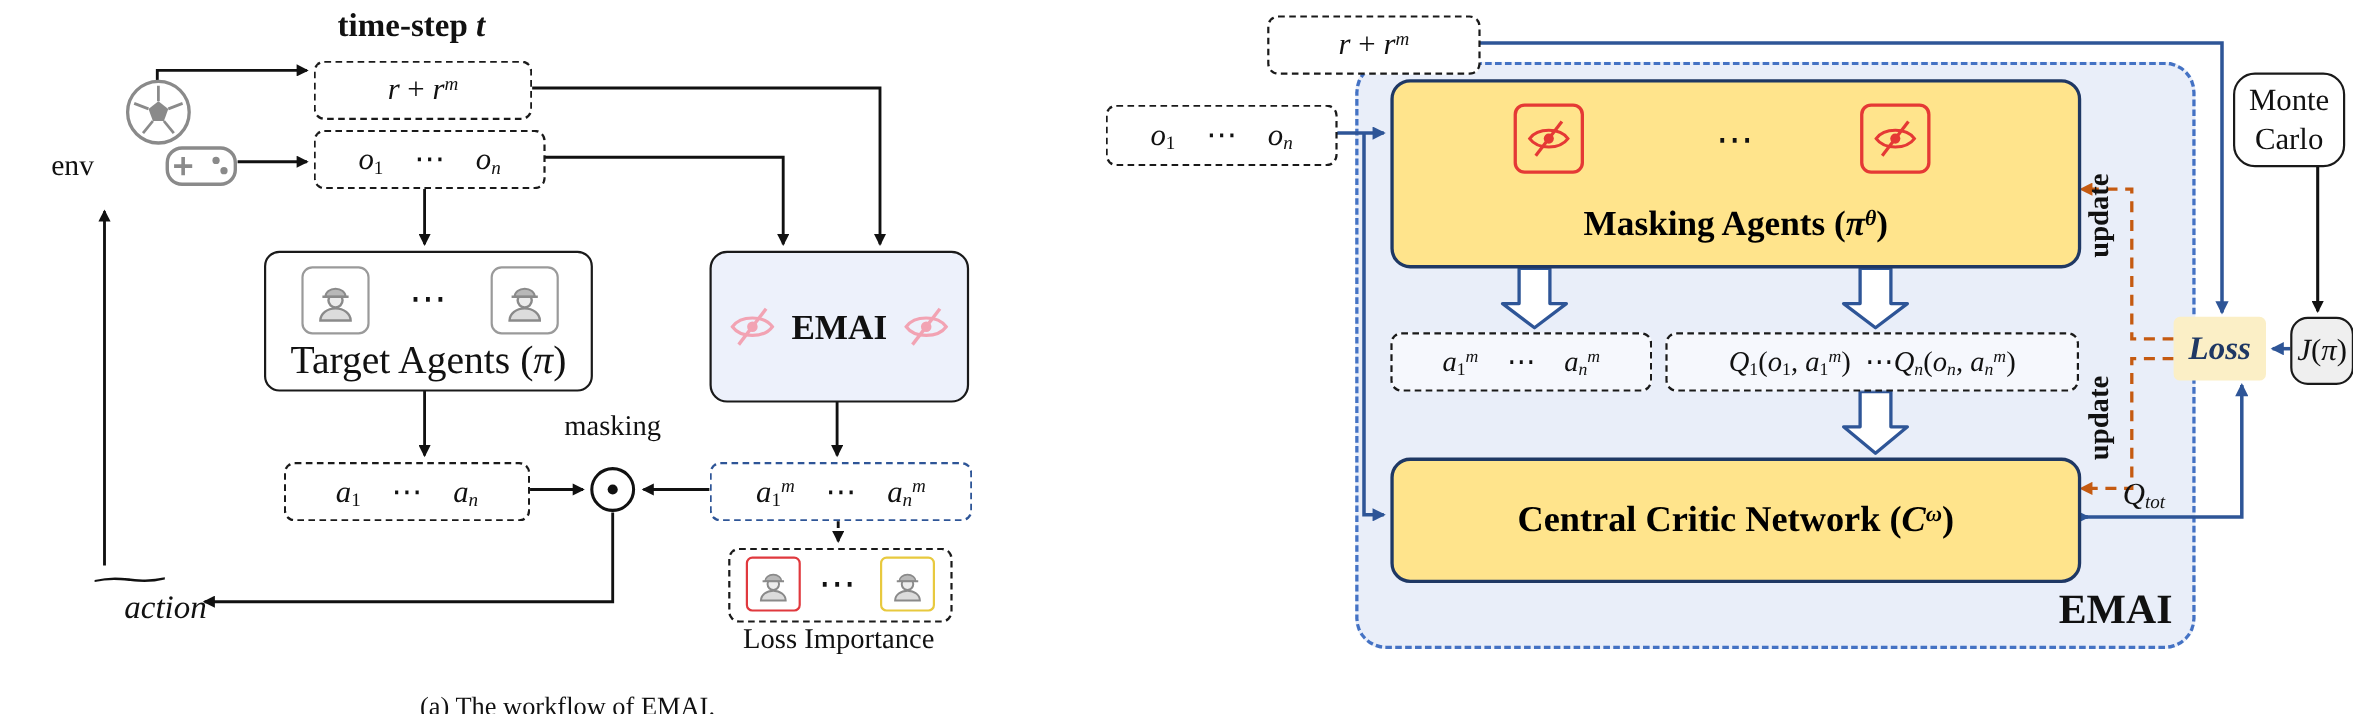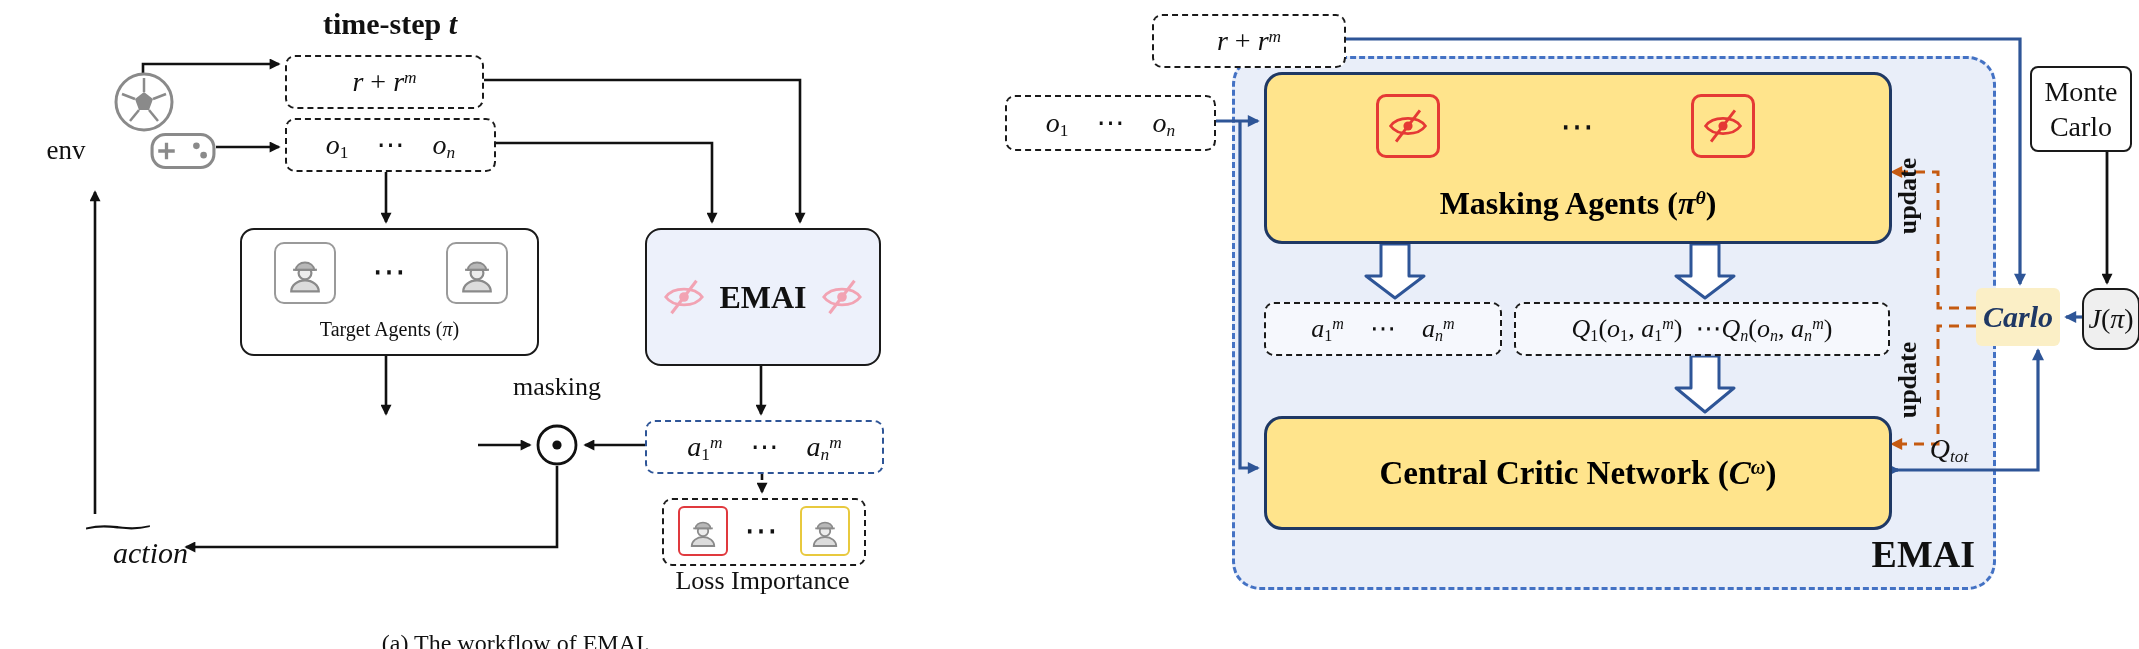--- a/index.html
+++ b/index.html
@@ -76,21 +76,21 @@
     <path d="M2107 148 L2107 283" fill="none" stroke="#111" stroke-width="2.8" marker-end="url(#mk-black)"></path>
 
     <path d="M1976 308 L1938 308 L1938 172 L1892 172" fill="none" stroke="#C55A11" stroke-width="3" stroke-dasharray="10 7" marker-end="url(#mk-orange)"></path>
     <path d="M1976 326 L1938 326 L1938 444 L1892 444" fill="none" stroke="#C55A11" stroke-width="3" stroke-dasharray="10 7" marker-end="url(#mk-orange)"></path>
 
     <path d="M1381 244 H1409 V276 H1424 L1395 298 L1366 276 H1381 Z" fill="#fff" stroke="#2E5597" stroke-width="3" stroke-linejoin="round"></path>
     <path d="M1691 244 H1719 V276 H1734 L1705 298 L1676 276 H1691 Z" fill="#fff" stroke="#2E5597" stroke-width="3" stroke-linejoin="round"></path>
     <path d="M1691 356 H1719 V388 H1734 L1705 412 L1676 388 H1691 Z" fill="#fff" stroke="#2E5597" stroke-width="3" stroke-linejoin="round"></path>
   </svg>
 
-  <div class="abs center" style="left:260px;top:6px;width:260px;height:36px;font-size:30px;">
+  <div class="abs center" style="left:244px;top:6px;width:260px;height:36px;font-size:30px;">
       <span><span class="seg-b">time-step </span><span class="seg-b seg-i">t</span></span>
     </div>
 
   <div class="abs" style="left:112px;top:70px;width:64px;height:64px;">
     <svg viewBox="0 0 64 64" width="64" height="64">
       <circle cx="32" cy="32" r="28" fill="#fff" stroke="#8a8a8a" stroke-width="3"></circle>
       <polygon points="32,22 41,29 37,40 27,40 23,29" fill="#8a8a8a"></polygon>
       <g stroke="#8a8a8a" stroke-width="2.5">
         <line x1="32" y1="22" x2="32" y2="8"></line>
           <line x1="41" y1="29" x2="54" y2="24"></line>
@@ -132,21 +132,21 @@
         <span>⋯</span>
       </div>
     <div class="abs agent-tile" style="left:204px;top:12px;">
       <svg viewBox="0 0 48 48" width="44" height="44">
         <circle cx="24" cy="24" r="7" fill="#ececec" stroke="#8a8a8a" stroke-width="2.4"></circle>
         <path d="M14 20.5 a10 8 0 0 1 20 0 Z" fill="#b8b8b8" stroke="#8a8a8a" stroke-width="2"></path>
         <path d="M11 20.5 H37" stroke="#8a8a8a" stroke-width="2.4"></path>
         <path d="M9 44 a15 12 0 0 1 30 0 Z" fill="#dcdcdc" stroke="#8a8a8a" stroke-width="2.4"></path>
       </svg>
     </div>
-    <div class="abs center" style="left:0;top:80px;width:295px;height:38px;font-size:20px;">
+    <div class="abs center" style="left:0;top:80px;width:295px;height:38px;font-size:36px;align-items:flex-end;">
         <span><span>Target Agents (</span><span class="seg-i">π</span><span>)</span></span>
       </div>
   </div>
 
   <div class="abs center" style="left:645px;top:228px;width:232px;height:134px;background:#EDF1FB;border:2.6px solid #1a1a1a;border-radius:16px;gap:12px;">
     <span>
       <svg viewBox="0 0 48 48" width="46" height="46">
         <path d="M5 24 C13 13 35 13 43 24 C35 35 13 35 5 24 Z" fill="none" stroke="#F2A3B3" stroke-width="3"></path>
         <circle cx="24" cy="24" r="5" fill="#F2A3B3"></circle>
         <line x1="37" y1="7" x2="11" y2="41" stroke="#F2A3B3" stroke-width="3.2"></line>
@@ -155,20 +155,23 @@
     <span style="font-size:32px;font-weight:700;">EMAI</span>
     <span>
       <svg viewBox="0 0 48 48" width="46" height="46">
         <path d="M5 24 C13 13 35 13 43 24 C35 35 13 35 5 24 Z" fill="none" stroke="#F2A3B3" stroke-width="3"></path>
         <circle cx="24" cy="24" r="5" fill="#F2A3B3"></circle>
         <line x1="37" y1="7" x2="11" y2="41" stroke="#F2A3B3" stroke-width="3.2"></line>
       </svg>
     </span>
   </div>
 
+  <div class="abs dashed-box center" style="left:258px;top:420px;width:220px;height:50px;">
+      <span><span class="seg-i">a</span><span class="seg-sub">1</span><span>  ⋯  </span><span class="seg-i">a</span><span class="seg-i seg-sub">n</span></span>
+    </div>
 
   <div class="abs center" style="left:497px;top:372px;width:120px;height:30px;font-size:26px;">
       <span>masking</span>
     </div>
   <div class="abs" style="left:535px;top:423px;width:44px;height:44px;">
     <svg viewBox="0 0 44 44" width="44" height="44">
       <circle cx="22" cy="22" r="19" fill="#fff" stroke="#111" stroke-width="2.8"></circle>
       <circle cx="22" cy="22" r="4.6" fill="#111"></circle>
     </svg>
   </div>
@@ -258,24 +261,24 @@
   <div class="abs" style="left:1790px;top:532px;width:185px;height:46px;font-size:38px;font-weight:700;text-align:right;"><span>EMAI</span></div>
 
   <div class="abs vlabel" style="left:1858px;top:181px;width:100px;height:30px;">
       <span>update</span>
     </div>
   <div class="abs vlabel" style="left:1858px;top:365px;width:100px;height:30px;">
       <span>update</span>
     </div>
 
   <div class="abs loss-box center" style="left:1976px;top:288px;width:84px;height:58px;font-size:30px;color:#1F3864;">
-      <span><span class="seg-b seg-i">Carlo</span></span>
-    </div>
-
-  <div class="abs solid-box center" style="left:2030px;top:66px;width:98px;height:82px;border-radius:8px;font-size:28px;text-align:center;line-height:1.25;">
+      <span><span class="seg-b seg-i">Loss</span></span>
+    </div>
+
+  <div class="abs solid-box center" style="left:2030px;top:66px;width:98px;height:82px;border-radius:20px;font-size:28px;text-align:center;line-height:1.25;">
       <span>Monte Carlo</span>
     </div>
 
   <div class="abs solid-box center" style="left:2082px;top:288px;width:54px;height:58px;border-radius:16px;background:#efefef;font-size:28px;">
       <span><span class="seg-i">J</span><span>(</span><span class="seg-i">π</span><span>)</span></span>
     </div>
 
 
 </div>
 

